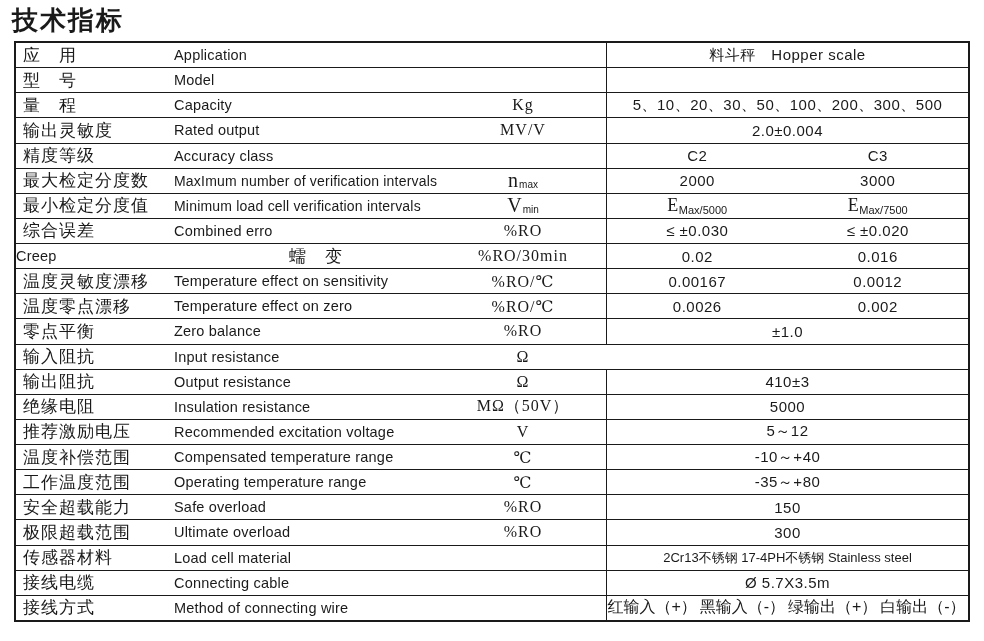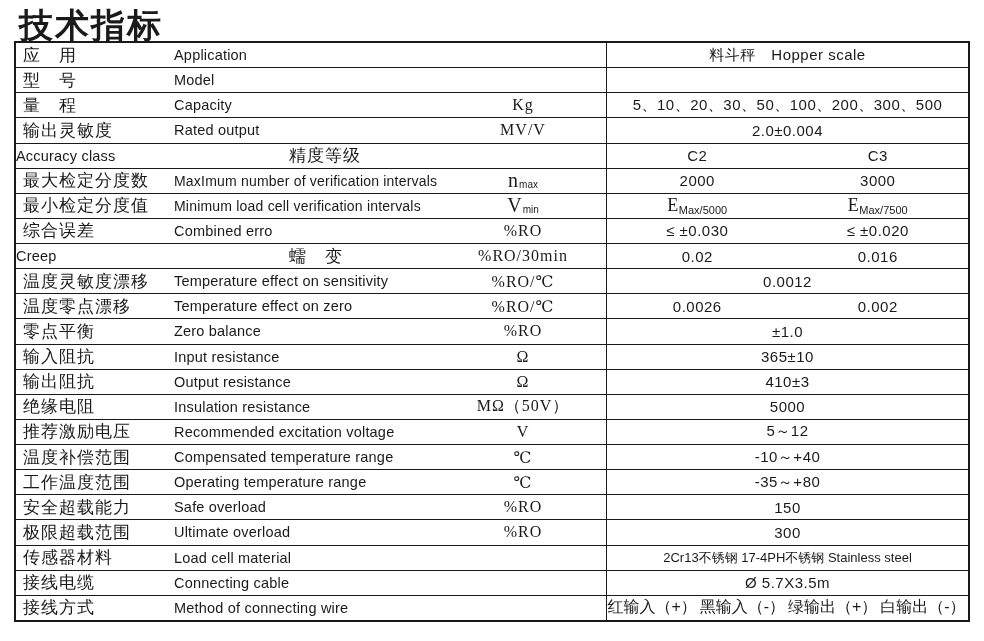--- a/index.html
+++ b/index.html
@@ -2,22 +2,22 @@
 <html><head>
 <meta charset="utf-8">
 <style>
   html,body{margin:0;padding:0;}
   body{
     width:984px;height:641px;background:#ffffff;color:#1a1a1a;
     font-family:"Liberation Sans","DejaVu Sans",sans-serif;
     position:relative;overflow:hidden;
   }
   .page-title{
-    position:absolute;left:19px;top:3px;
-    font-size:34px;font-weight:bold;letter-spacing:2px;
+    position:absolute;left:12px;top:3px;
+    font-size:26px;font-weight:bold;letter-spacing:2px;
     font-family:"DejaVu Sans",sans-serif;
   }
   .spec-table{
     position:absolute;left:14px;top:41px;width:956px;height:581px;
     border:2px solid #1a1a1a;box-sizing:border-box;
     display:flex;flex-direction:column;background:#fff;
   }
   .row{flex:1;display:flex;align-items:stretch;border-top:1.5px solid #1a1a1a;min-height:0;}
   .row:first-child{border-top:none;}
   .cell{display:flex;align-items:center;min-width:0;}
@@ -77,22 +77,22 @@
   </div>
     <div class="row">
     <div class="cell cn">输出灵敏度</div>
     <div class="cell en">Rated output</div>
     <div class="cell unit">MV/V</div>
     <div class="values">
         <div class="val">2.0±0.004</div>
       </div>
   </div>
     <div class="row">
+    <div class="cell cn">精度等级</div>
     <div class="cell en">Accuracy class</div>
-    <div class="cell cn">精度等级</div>
     <div class="cell unit"></div>
     <div class="values">
         <div class="val">C2</div>
         <div class="val">C3</div>
       </div>
   </div>
     <div class="row">
     <div class="cell cn">最大检定分度数</div>
     <div class="cell en small">MaxImum number of verification intervals</div>
     <div class="cell unit">
@@ -138,20 +138,21 @@
     <div class="values">
         <div class="val">0.02</div>
         <div class="val">0.016</div>
       </div>
   </div>
     <div class="row">
     <div class="cell cn">温度灵敏度漂移</div>
     <div class="cell en">Temperature effect on sensitivity</div>
     <div class="cell unit">%RO/℃</div>
     <div class="values">
+        <div class="val">0.00167</div>
         <div class="val">0.0012</div>
       </div>
   </div>
     <div class="row">
     <div class="cell cn">温度零点漂移</div>
     <div class="cell en">Temperature effect on zero</div>
     <div class="cell unit">%RO/℃</div>
     <div class="values">
         <div class="val">0.0026</div>
         <div class="val">0.002</div>
@@ -162,23 +163,20 @@
     <div class="cell en">Zero balance</div>
     <div class="cell unit">%RO</div>
     <div class="values">
         <div class="val">±1.0</div>
       </div>
   </div>
     <div class="row">
     <div class="cell cn">输入阻抗</div>
     <div class="cell en">Input resistance</div>
     <div class="cell unit">Ω</div>
-    <div class="values">
-        <div class="val">365±10</div>
-      </div>
   </div>
     <div class="row">
     <div class="cell cn">输出阻抗</div>
     <div class="cell en">Output resistance</div>
     <div class="cell unit">Ω</div>
     <div class="values">
         <div class="val">410±3</div>
       </div>
   </div>
     <div class="row">

